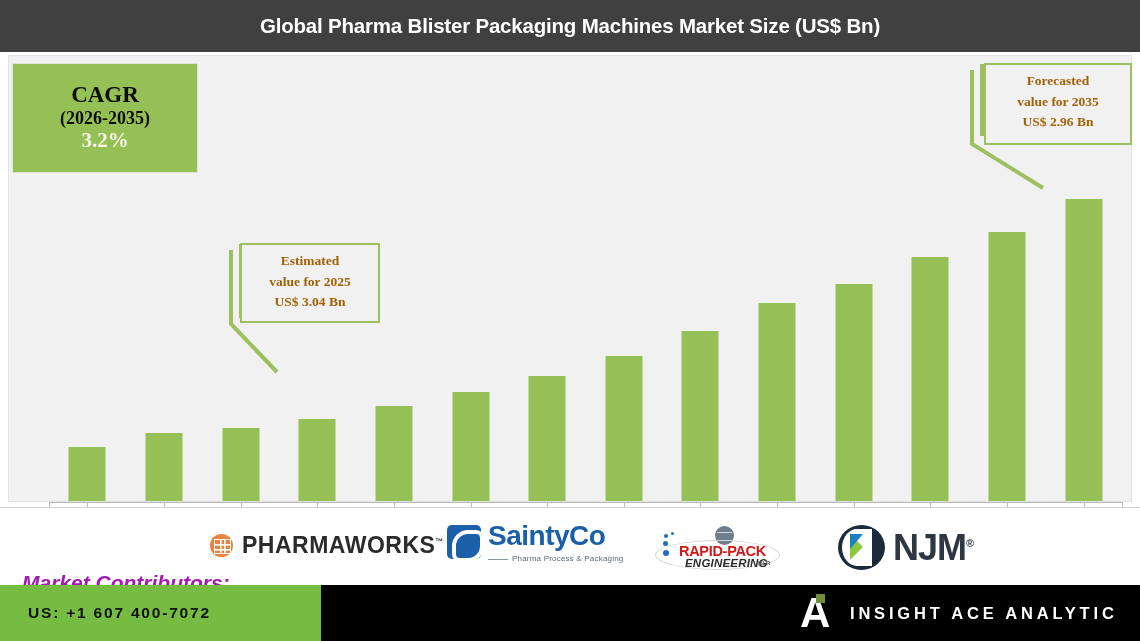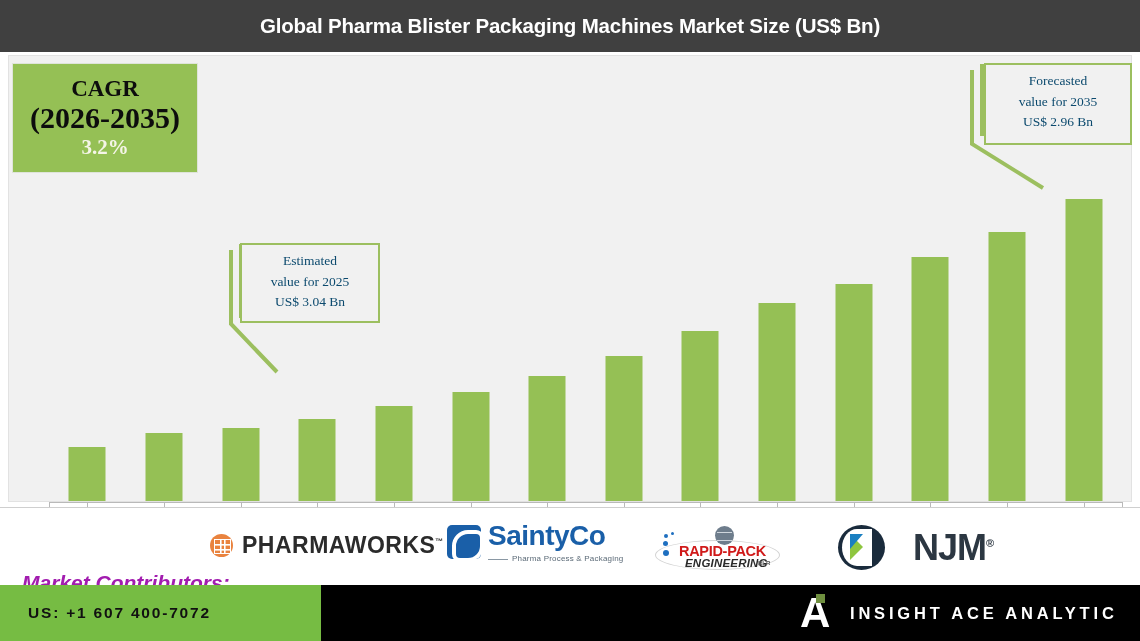--- a/index.html
+++ b/index.html
@@ -31,21 +31,21 @@
 
   
   .cagr-box {
     position:absolute; left:12px; top:63px; width:186px; height:110px;
     background:#94bf51; background:#95c055;
     border:1px solid #dfe4da;
     display:flex; flex-direction:column; align-items:center; justify-content:center;
     font-family:"Liberation Serif", serif;
   }
   .cagr-line1 { font-size:23px; font-weight:bold; color:#0d0d0d; line-height:1.12; }
-  .cagr-line2 { font-size:30px; font-weight:bold; color:#0d0d0d; line-height:1.12; }
+  .cagr-line2 { font-size:18px; font-weight:bold; color:#0d0d0d; line-height:1.12; }
   .cagr-line3 { font-size:21px; font-weight:bold; color:#f5f5e8; line-height:1.2; }
 
   
   .bars {
     position:absolute; left:40px; bottom:0px; width:1073px; height:447px;
   }
   .bar-slot {
     position:absolute; bottom:0; width:76.6px; height:100%;
   }
   .bar {
@@ -64,22 +64,22 @@
   }
   .xlabel {
     position:absolute; top:0; width:76.6px; text-align:center;
     font-family:"Liberation Serif", serif; font-weight:bold;
     font-size:14.5px; color:#1b1b1b; line-height:30px;
   }
 
   
   .callout {
     position:absolute; border:2.5px solid #9cbf5f; background:#f1f1f1;
-    font-family:"Liberation Serif", serif; font-weight:normal;
-    color:#0c4a6e; text-align:center;
+    font-family:"Liberation Serif", serif; font-weight:bold;
+    color:#a16207; text-align:center;
   }
   #callout-2025 {
     left:240px; top:243px; width:140px; height:80px;
     font-size:13.5px; line-height:1.52; padding-top:6px;
   }
   #callout-2035 {
     left:984px; top:63px; width:148px; height:82px;
     font-size:13.5px; line-height:1.52; padding-top:6px;
   }
 
@@ -171,21 +171,21 @@
     font-family:"Liberation Sans", sans-serif; font-weight:bold;
     font-style:italic; font-size:11.5px; color:#2b2b2b; letter-spacing:0.2px;
   }
   .rp-t3 {
     position:absolute; left:103px; top:36px;
     font-family:"Liberation Sans", sans-serif; font-weight:bold;
     font-size:6px; color:#555;
   }
 
   
-  #logo-njm { left:838px; top:17px;gap:20px; }
+  #logo-njm { left:838px; top:17px; }
   .njm-mark {
     width:47px; height:45px; margin-right:8px; position:relative;
   }
   .njm-mark .d {
     position:absolute; left:0; top:0; width:47px; height:45px;
     border-radius:50%; background:#1a2b3c;
   }
   .njm-mark .w {
     position:absolute; left:4px; top:4px; width:30px; height:37px;
     background:#ffffff; border-radius:50% 0 0 50%;

